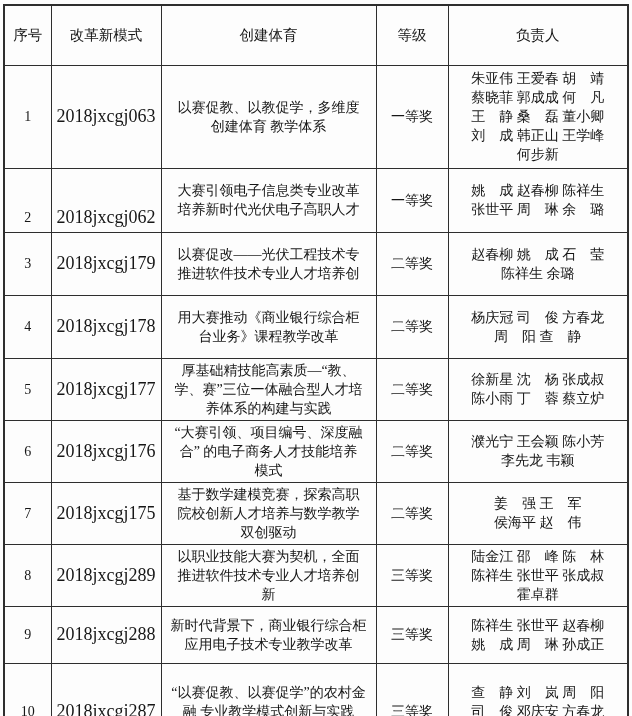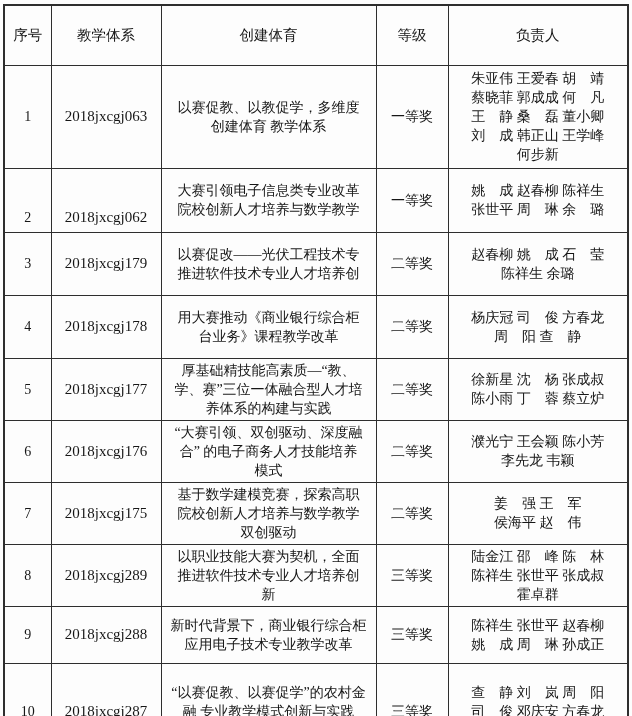--- a/index.html
+++ b/index.html
@@ -24,40 +24,40 @@
     white-space:pre-line;
     padding:2px 5px;
     font-family:"Liberation Serif","DejaVu Serif",serif;
     font-size:14px;
     line-height:19px;
     color:#161616;
     font-weight:normal;
     overflow:hidden;
   }
   .award-table th { font-size:14.5px; }
-  .award-table td.code { font-size:15px; }
+  .award-table td.code { font-size:18px; }
   
   .award-table td.vb { vertical-align:bottom; padding-bottom:5px; }
 </style>
 </head>
 <body>
 
 <div class="page">
   <table class="award-table">
     <colgroup>
       <col style="width:47px">
       <col style="width:110px">
       <col style="width:215px">
       <col style="width:72px">
       <col style="width:180px">
     </colgroup>
     <thead>
       <tr style="height:60px">
         <th>序号</th>
-        <th>教学体系</th>
+        <th>改革新模式</th>
         <th>创建体育</th>
         <th>等级</th>
         <th>负责人</th>
       </tr>
     </thead>
     <tbody>
       <tr style="height:103px">
         <td>1</td>
         <td class="code">2018jxcgj063</td>
         <td>以赛促教、以教促学，多维度
@@ -66,21 +66,21 @@
         <td>朱亚伟 王爱春 胡　靖
 蔡晓菲 郭成成 何　凡
 王　静 桑　磊 董小卿
 刘　成 韩正山 王学峰
 何步新</td>
       </tr>
       <tr style="height:64px">
         <td class="vb">2</td>
         <td class="code vb">2018jxcgj062</td>
         <td>大赛引领电子信息类专业改革
-院校创新人才培养与数学教学</td>
+培养新时代光伏电子高职人才</td>
         <td>一等奖</td>
         <td>姚　成 赵春柳 陈祥生
 张世平 周　琳 余　璐</td>
       </tr>
       <tr style="height:63px">
         <td>3</td>
         <td class="code">2018jxcgj179</td>
         <td>以赛促改——光伏工程技术专
 推进软件技术专业人才培养创</td>
         <td>二等奖</td>
@@ -102,21 +102,21 @@
         <td>厚基础精技能高素质—“教、
 学、赛”三位一体融合型人才培
 养体系的构建与实践</td>
         <td>二等奖</td>
         <td>徐新星 沈　杨 张成叔
 陈小雨 丁　蓉 蔡立炉</td>
       </tr>
       <tr style="height:56px">
         <td>6</td>
         <td class="code">2018jxcgj176</td>
-        <td>“大赛引领、双创驱动、深度融
+        <td>“大赛引领、项目编号、深度融
 合” 的电子商务人才技能培养
 模式</td>
         <td>二等奖</td>
         <td>濮光宁 王会颖 陈小芳
 李先龙 韦颖</td>
       </tr>
       <tr style="height:60px">
         <td>7</td>
         <td class="code">2018jxcgj175</td>
         <td>基于数学建模竞赛，探索高职

